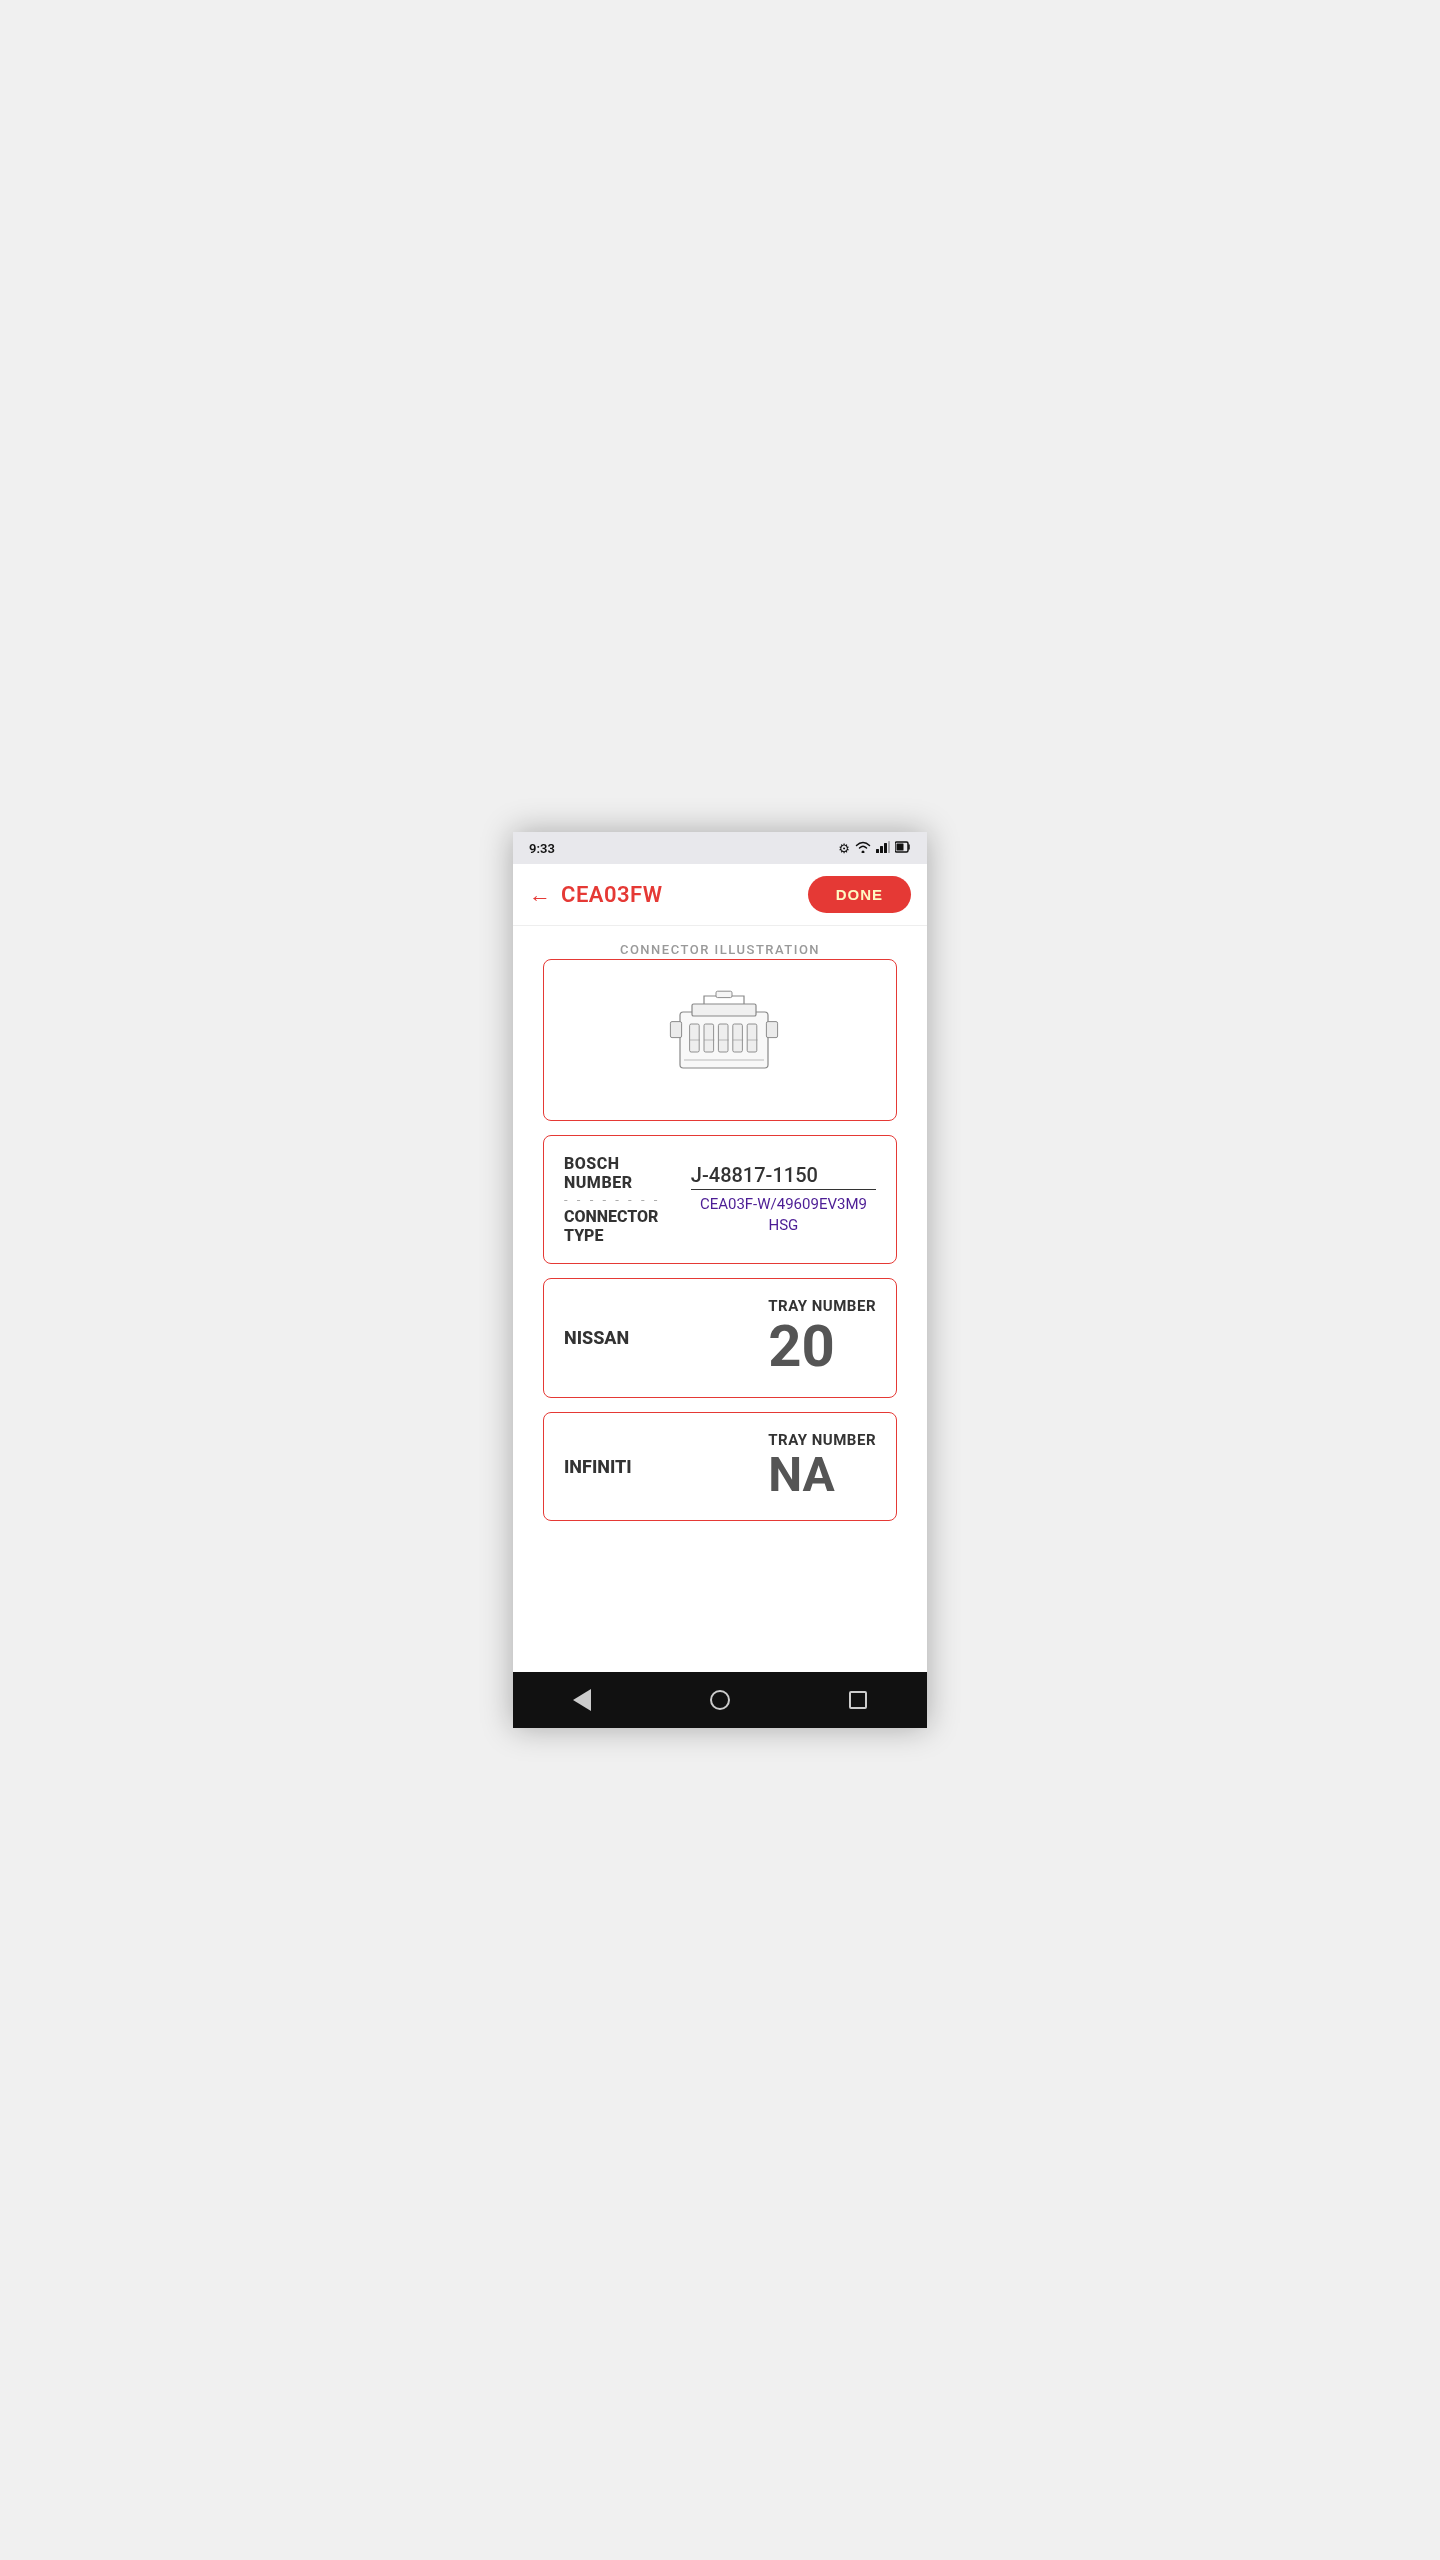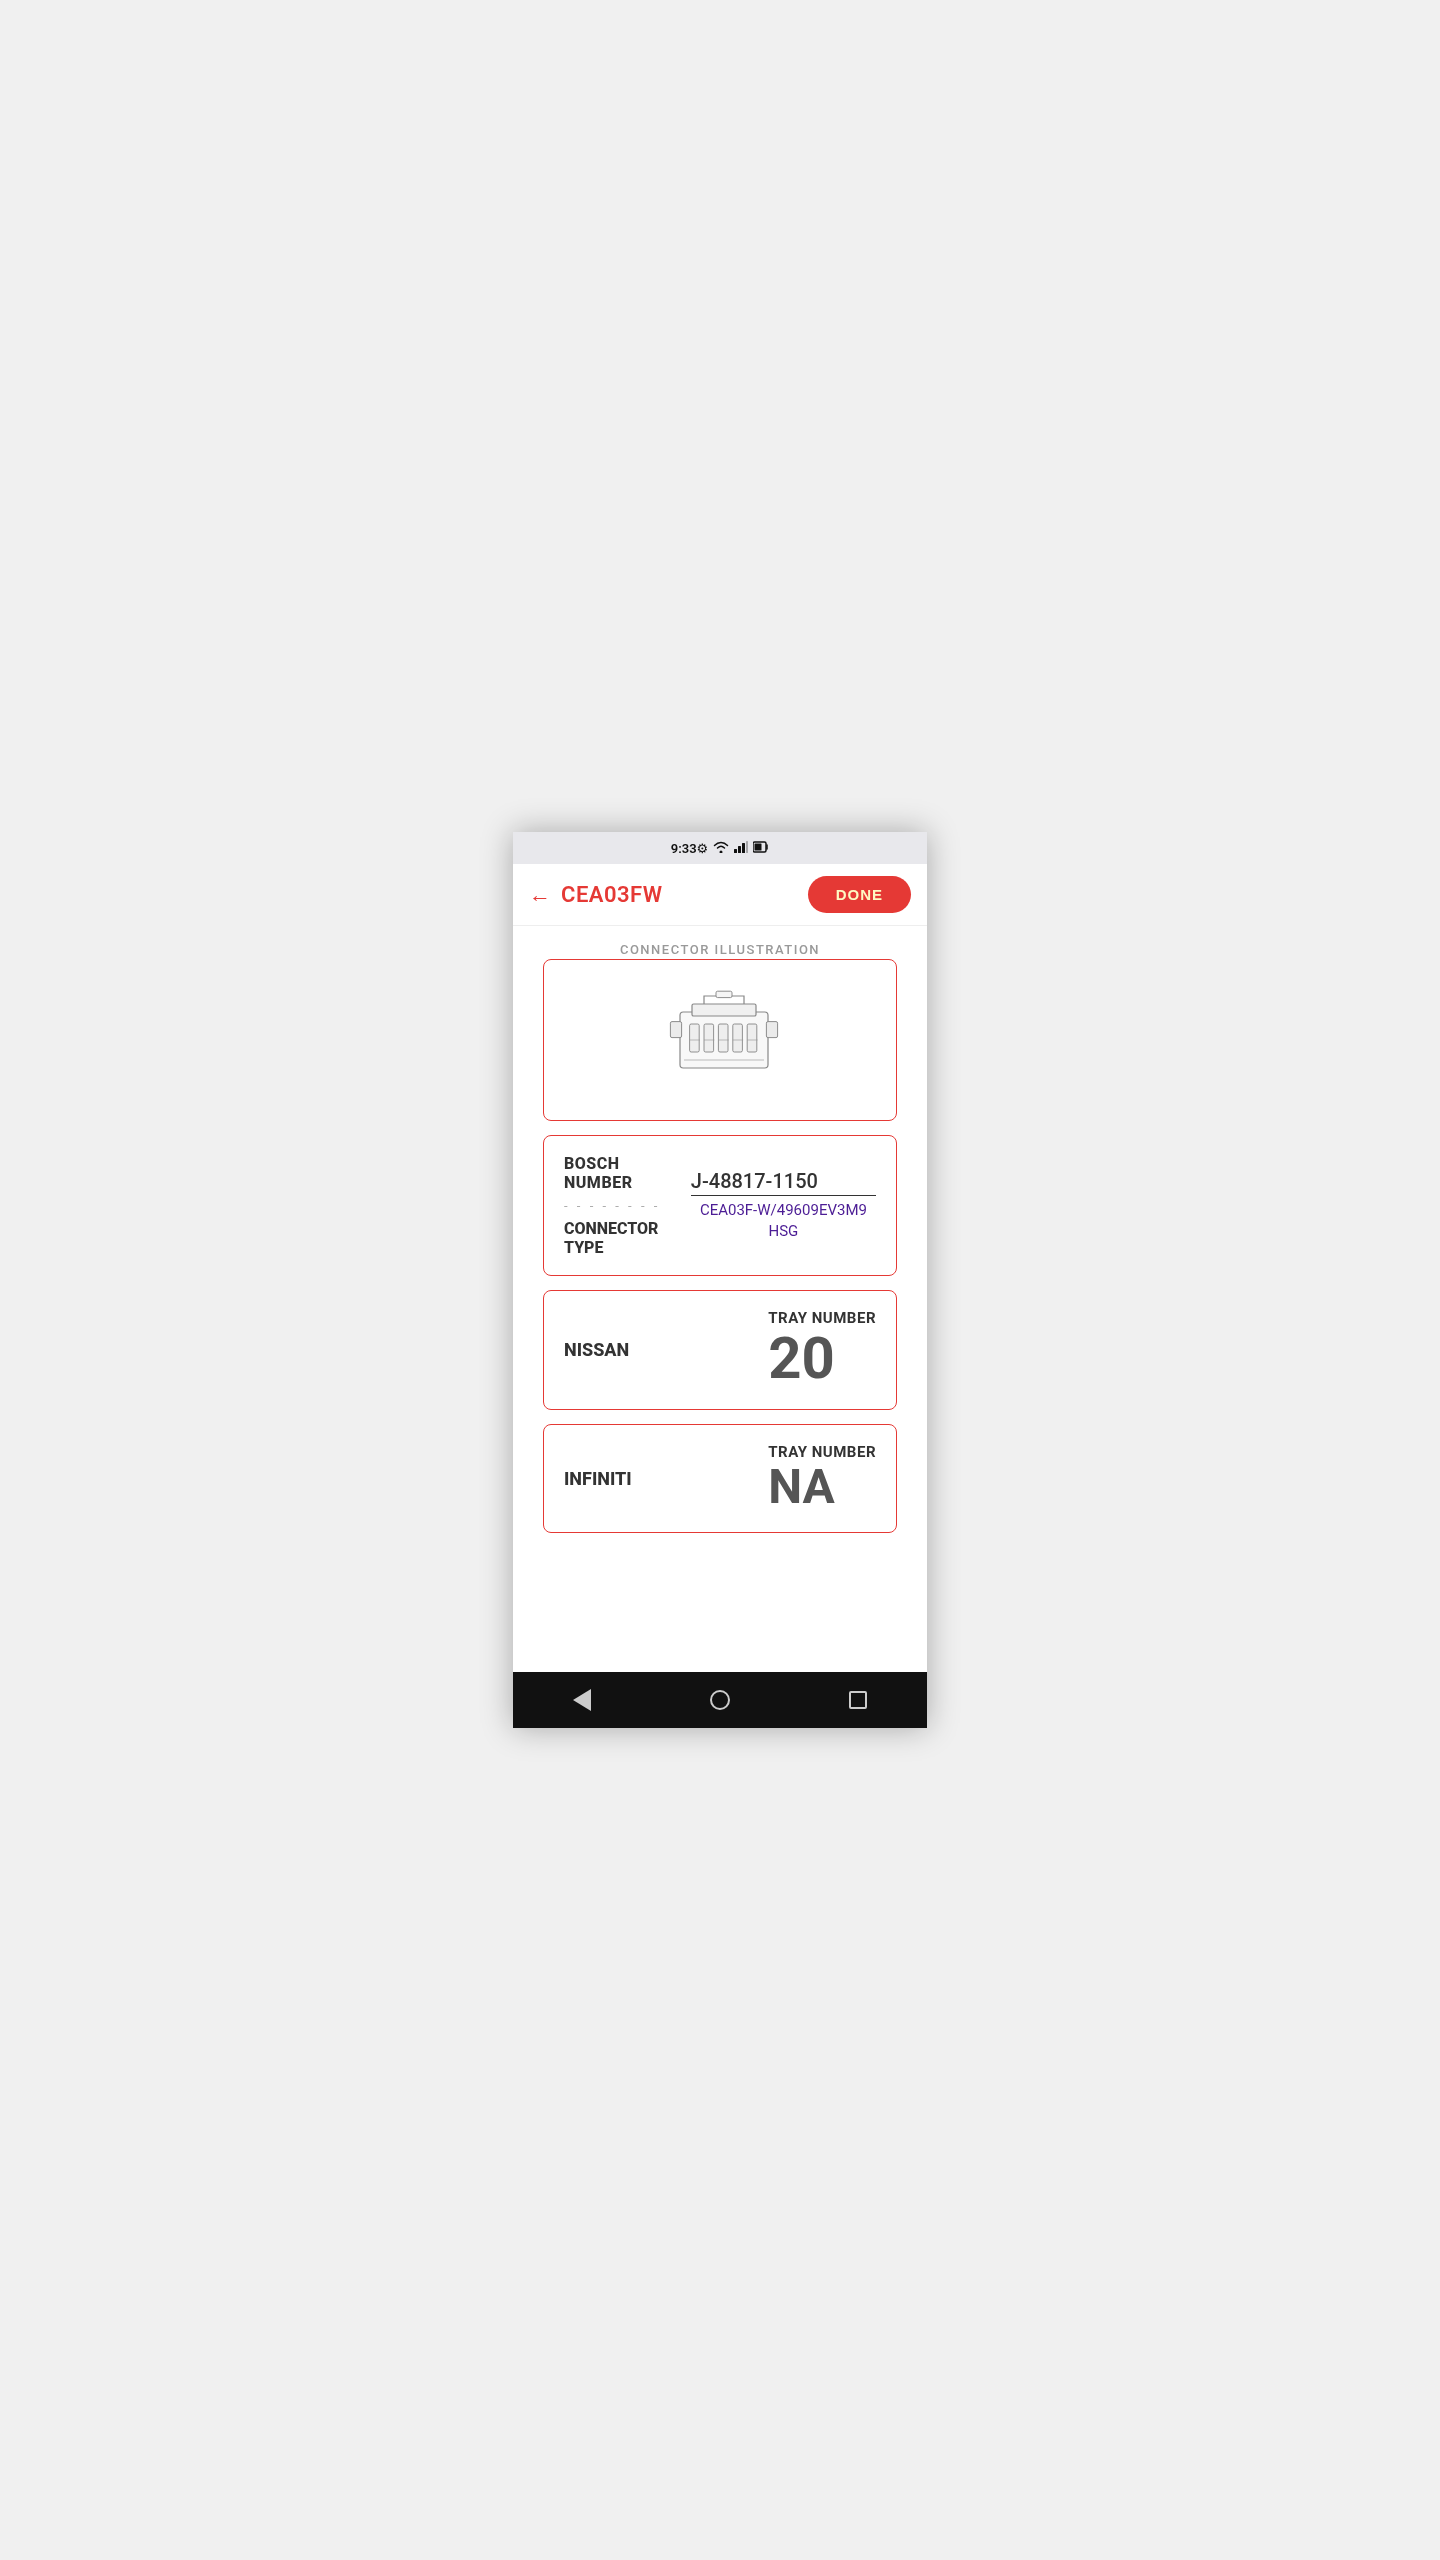--- a/index.html
+++ b/index.html
@@ -27,21 +27,21 @@
       display: flex;
       flex-direction: column;
       position: relative;
       box-shadow: 0 0 30px rgba(0,0,0,0.3);
     }
 
     
     .status-bar {
       background: #e8e8ec;
       display: flex;
-      justify-content: center;
+      justify-content: space-between;
       align-items: center;
       padding: 6px 16px;
       height: 32px;
     }
 
     .status-bar-time {
       font-size: 13px;
       font-weight: 600;
       color: #111;
     }
@@ -143,21 +143,20 @@
       padding: 18px 20px;
       display: flex;
       align-items: center;
       justify-content: space-between;
     }
 
     .info-left {
       display: flex;
       flex-direction: column;
       align-items: flex-start;
-      gap: 6px;
     }
 
     .info-label {
       font-size: 16px;
       font-weight: 800;
       color: #333;
       letter-spacing: 0.5px;
     }
 
     .info-divider {

